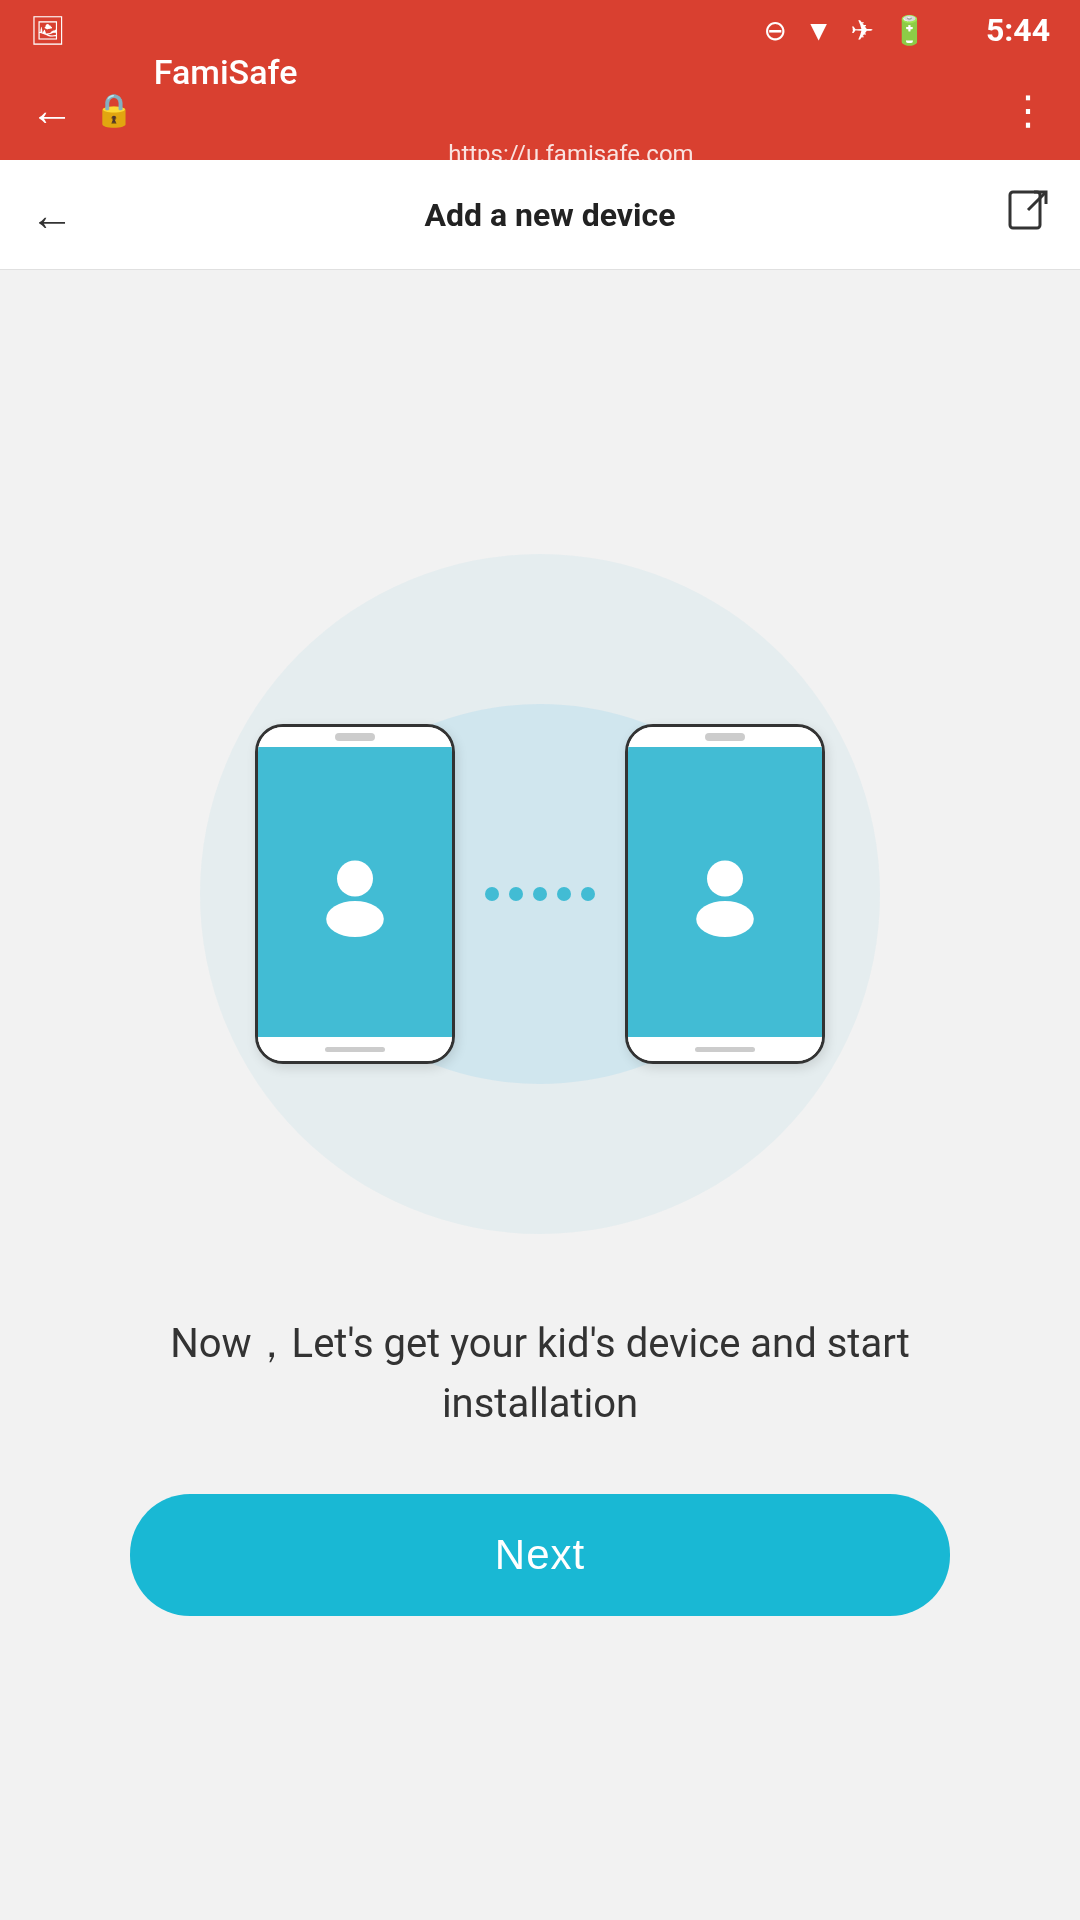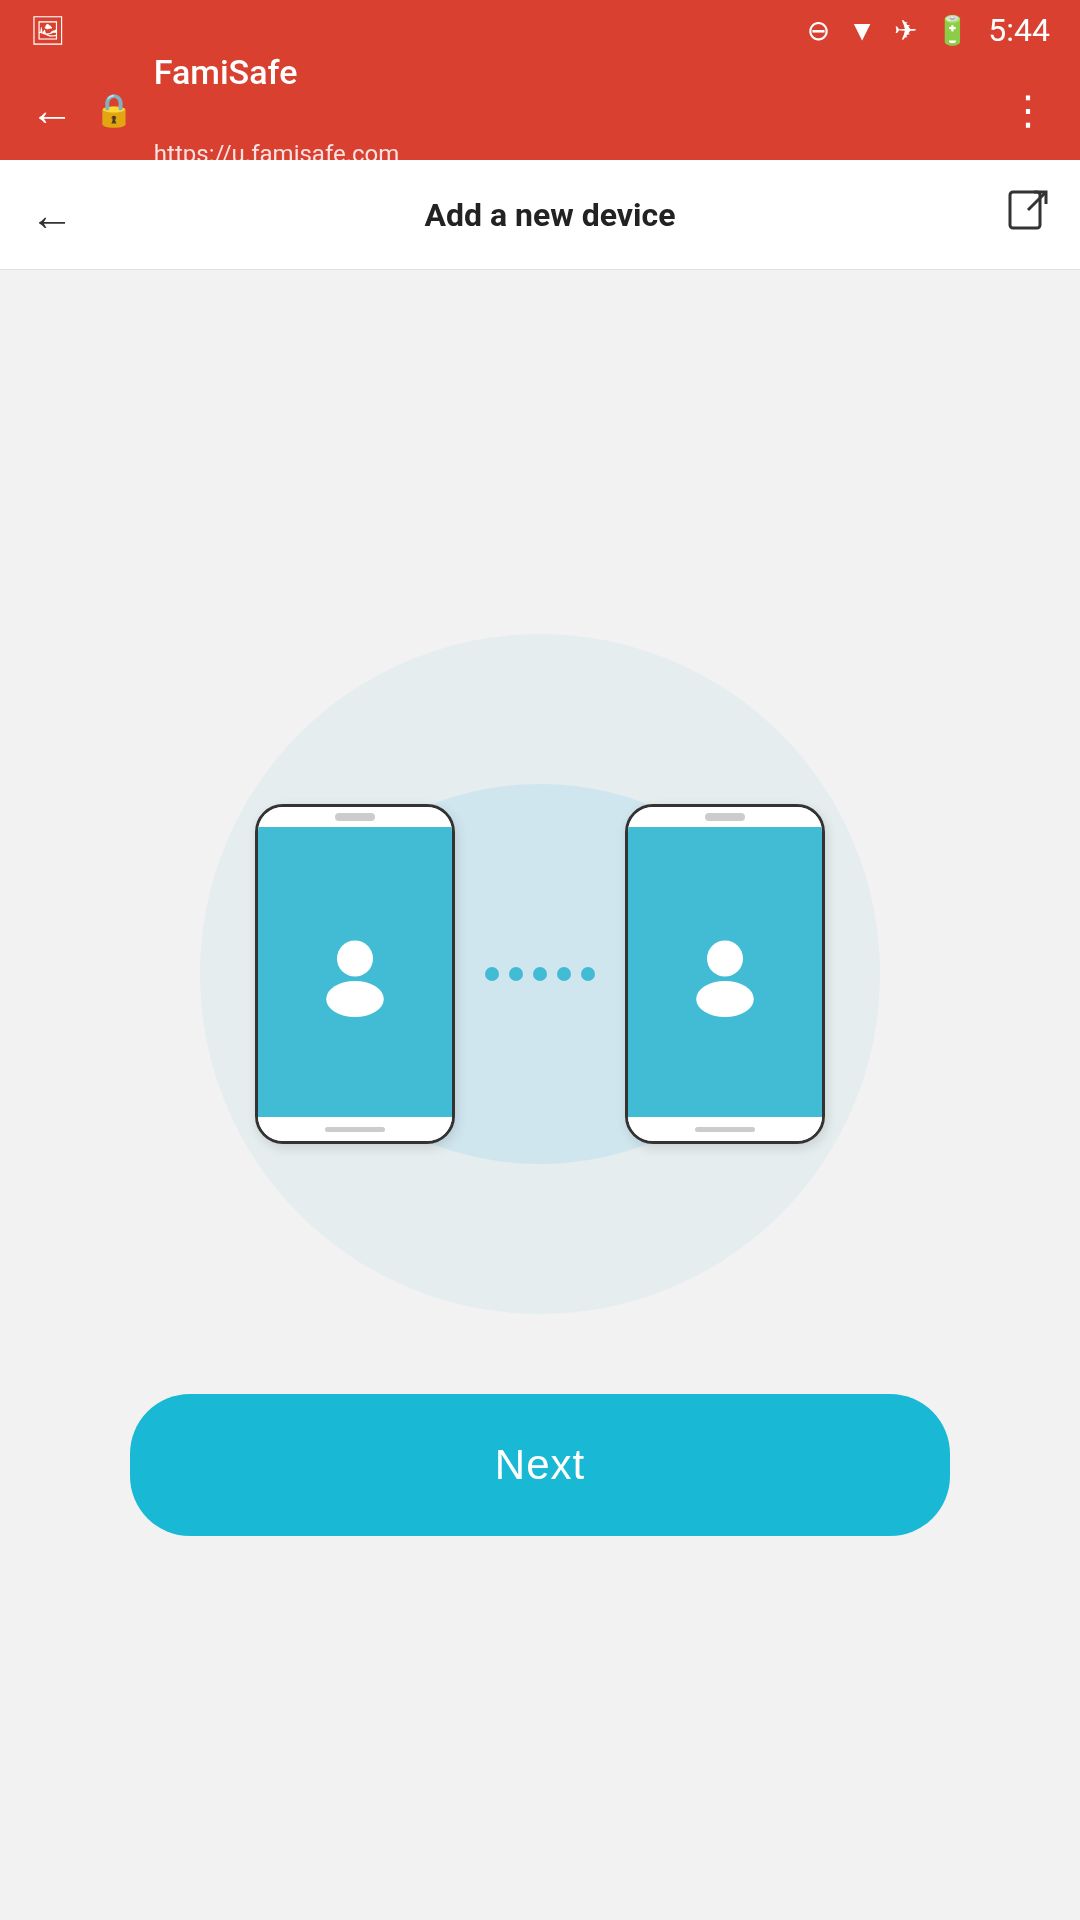--- a/index.html
+++ b/index.html
@@ -27,21 +27,22 @@
     .status-bar-left {
       flex: 1;
     }
     .status-icon {
       color: white;
       font-size: 28px;
     }
     .status-time {
       color: white;
       font-size: 32px;
-      font-weight: normal;
+      font-weight: bold;
+      margin-left: 41px;
     }
 
     
     .browser-bar {
       background: #d94030;
       height: 100px;
       display: flex;
       align-items: center;
       padding: 0 30px;
       gap: 20px;
@@ -62,20 +63,21 @@
       gap: 48px;
     }
     .browser-title {
       color: white;
       font-size: 34px;
       font-weight: 500;
     }
     .browser-url {
       color: rgba(255,255,255,0.85);
       font-size: 24px;
+      text-align: center;
     }
     .browser-menu-icon {
       color: white;
       font-size: 40px;
       letter-spacing: 2px;
       cursor: pointer;
     }
 
     
     .page-header {
@@ -243,21 +245,21 @@
       max-width: 820px;
     }
 
     
     .next-btn {
       background: #19b8d4;
       color: white;
       border: none;
       border-radius: 60px;
       width: 820px;
-      height: 142px;
+      height: 122px;
       font-size: 42px;
       font-weight: 500;
       cursor: pointer;
       letter-spacing: 1px;
     }
   </style>
 </head>
 <body>
 
 <div class="status-bar">
@@ -336,16 +338,17 @@
           </svg>
         </div>
         <div class="phone-bottom-bar">
           <div class="phone-home-indicator"></div>
         </div>
       </div>
 
     </div>
   </div>
 
+  <p class="description-text">Now，Let's get your kid's device and start installation</p>
 
   <button class="next-btn">Next</button>
 
 </div>
 
 </body></html>

